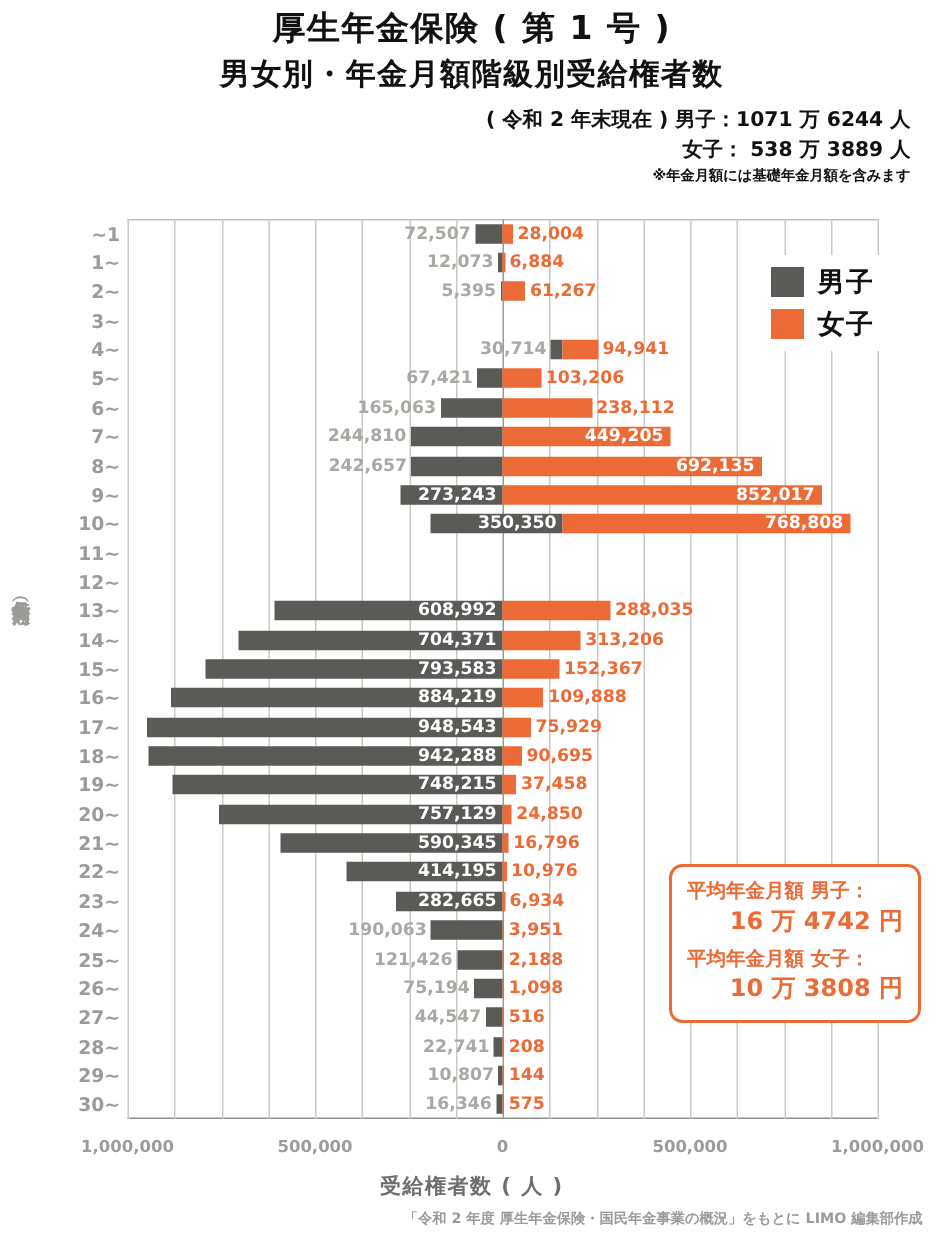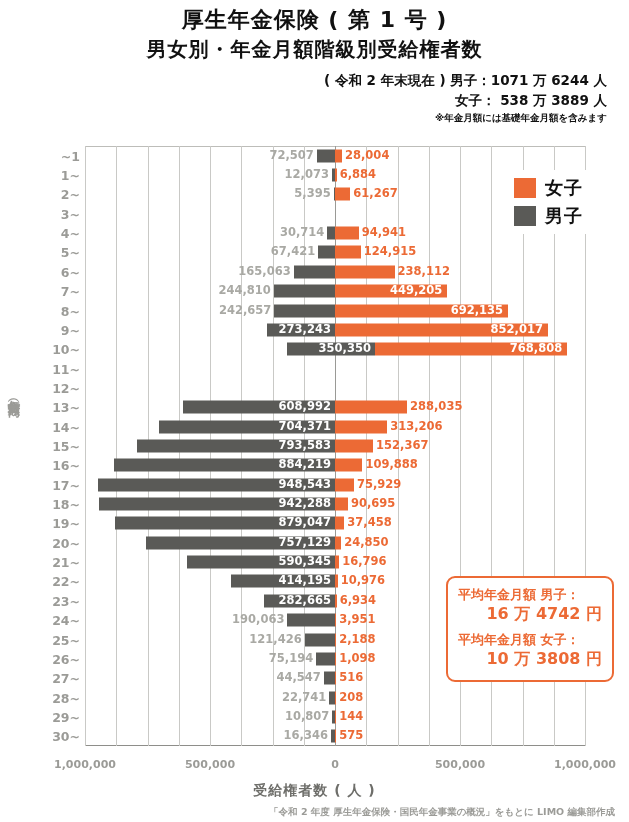--- a/index.html
+++ b/index.html
@@ -150,31 +150,31 @@
         <div class="bar female" style="left: 250px; width: 1.721px;"></div>
         <div class="val male-out" style="text-align: right; right: 256.018px;">12,073</div>
         <div class="val female-out" style="left: 254.721px;">6,884</div>
       </div>
       <div class="row" style="top: 38.7097px; height: 19.3548px;">
         <div class="bar male" style="left: 248.651px; width: 1.34875px;"></div>
         <div class="bar female" style="left: 250px; width: 15.3168px;"></div>
         <div class="val male-out" style="text-align: right; right: 254.349px;">5,395</div>
         <div class="val female-out" style="left: 268.317px;">61,267</div>
       </div>
-      <div class="row" style="top: 77.4194px; height: 19.3548px;">
+      <div class="row" style="top: 77.4194px; height: 19.3548px; margin-left: 40px;">
         <div class="bar male" style="left: 242.321px; width: 7.6785px;"></div>
         <div class="bar female" style="left: 250px; width: 23.7353px;"></div>
         <div class="val male-out" style="text-align: right; right: 260.678px;">30,714</div>
         <div class="val female-out" style="left: 276.735px;">94,941</div>
       </div>
       <div class="row" style="top: 96.7742px; height: 19.3548px;">
         <div class="bar male" style="left: 233.145px; width: 16.8552px;"></div>
         <div class="bar female" style="left: 250px; width: 25.8015px;"></div>
         <div class="val male-out" style="text-align: right; right: 269.855px;">67,421</div>
-        <div class="val female-out" style="left: 278.801px;">124,915</div>
+        <div class="val female-out" style="left: 278.801px;">103,206</div>
       </div>
       <div class="row" style="top: 116.129px; height: 19.3548px;">
         <div class="bar male" style="left: 208.734px; width: 41.2657px;"></div>
         <div class="bar female" style="left: 250px; width: 59.528px;"></div>
         <div class="val male-out" style="text-align: right; right: 294.266px;">165,063</div>
         <div class="val female-out" style="left: 312.528px;">238,112</div>
       </div>
       <div class="row" style="top: 135.484px; height: 19.3548px;">
         <div class="bar male" style="left: 188.798px; width: 61.2025px;"></div>
         <div class="bar female" style="left: 250px; width: 112.301px;"></div>
@@ -231,21 +231,21 @@
       </div>
       <div class="row" style="top: 348.387px; height: 19.3548px;">
         <div class="bar male" style="left: 14.428px; width: 235.572px;"></div>
         <div class="bar female" style="left: 250px; width: 12.9763px;"></div>
         <div class="val male-in" style="text-align: right; left: 18.428px; width: 227.572px;">942,288</div>
         <div class="val female-out" style="left: 265.976px;">90,695</div>
       </div>
       <div class="row" style="top: 367.742px; height: 19.3548px;">
         <div class="bar male" style="left: 30.2382px; width: 219.762px;"></div>
         <div class="bar female" style="left: 250px; width: 9.3645px;"></div>
-        <div class="val male-in" style="text-align: right; left: 34.2382px; width: 211.762px;">879,047</div>
+        <div class="val male-in" style="text-align: right; left: 34.2382px; width: 211.762px;">748,215</div>
         <div class="val female-out" style="left: 262.365px;">37,458</div>
       </div>
       <div class="row" style="top: 387.097px; height: 19.3548px;">
         <div class="bar male" style="left: 60.7177px; width: 189.282px;"></div>
         <div class="bar female" style="left: 250px; width: 6.2125px;"></div>
         <div class="val male-in" style="text-align: right; left: 64.7177px; width: 181.282px;">757,129</div>
         <div class="val female-out" style="left: 259.212px;">24,850</div>
       </div>
       <div class="row" style="top: 406.452px; height: 19.3548px;">
         <div class="bar male" style="left: 102.414px; width: 147.586px;"></div>
@@ -315,26 +315,26 @@
       <div class="xtick" style="left: 250px;">0</div>
       <div class="xtick" style="left: 375px;">500,000</div>
       <div class="xtick" style="left: 500px;">1,000,000</div>
     </div>
   <div class="xtitle">受給権者数 ( 人 )</div>
   <div class="source">「令和 2 年度 厚生年金保険・国民年金事業の概況」をもとに LIMO 編集部作成</div>
 </div>
 
 <div class="legend">
   <div class="legend-item">
+    <span class="swatch male"></span>
+    <span class="legend-label">男子</span>
+  </div>
+  <div class="legend-item">
     <span class="swatch female"></span>
     <span class="legend-label">女子</span>
-  </div>
-  <div class="legend-item">
-    <span class="swatch male"></span>
-    <span class="legend-label">男子</span>
   </div>
 </div>
 
 <div class="callout">
   <div class="co-line">平均年金月額  男子：</div>
   <div class="co-big">16 万 4742 円</div>
   <div class="co-gap"></div>
   <div class="co-line">平均年金月額  女子：</div>
   <div class="co-big">10 万 3808 円</div>
 </div>

